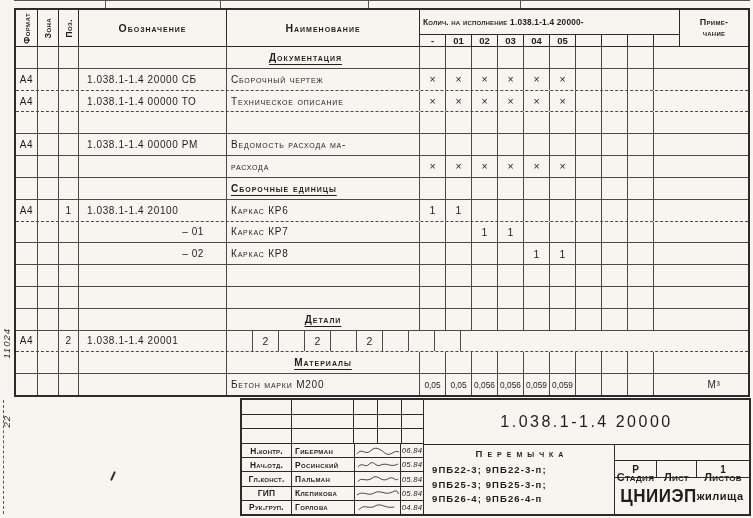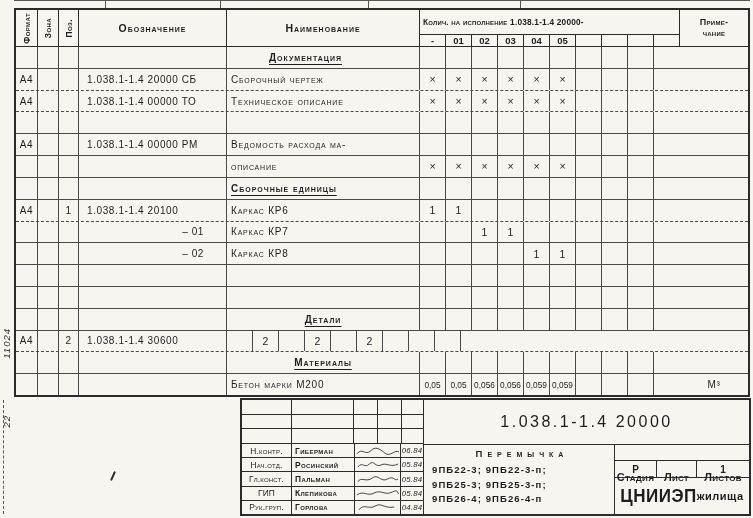--- a/index.html
+++ b/index.html
@@ -52,21 +52,21 @@
   .tblock{position:absolute;left:240px;top:398px;width:511px;height:118px;border:2px solid var(--lnD);display:flex;background:var(--paper);}
   .tb-left{width:182px;flex:none;border-right:1.6px solid var(--lnD);display:flex;flex-direction:column;}
   .revgrid{height:44px;flex:none;border-bottom:1.2px solid var(--lnD);display:flex;flex-direction:column;}
   .rg-row{flex:1;display:flex;border-bottom:1px solid var(--lnD);}
   .rg-row:last-child{border-bottom:none;}
   .rg-c{border-right:1px solid var(--lnD);}
   .rg-c:nth-child(1){width:50px;} .rg-c:nth-child(2){width:63px;} .rg-c:nth-child(3){width:24px;} .rg-c:nth-child(4){width:24px;} .rg-c:nth-child(5){width:21px;border-right:none;}
   .sigrows{flex:1;display:flex;flex-direction:column;}
   .sig-row{flex:1;display:flex;border-bottom:1px solid var(--lnD);font-size:8.4px;font-variant:small-caps;}
   .sig-row:last-child{border-bottom:none;}
-  .sg-role{width:50px;flex:none;border-right:1px solid var(--lnD);display:flex;align-items:center;justify-content:center;letter-spacing:.2px;font-weight:400;}
+  .sg-role{width:50px;flex:none;border-right:1px solid var(--lnD);display:flex;align-items:center;justify-content:center;letter-spacing:.2px;font-weight:700;}
   .sg-name{width:63px;flex:none;border-right:1px solid var(--lnD);display:flex;align-items:center;padding-left:3px;letter-spacing:.4px;font-weight:600;overflow:hidden;}
   .sg-sig{width:46px;flex:none;border-right:1px solid var(--lnD);display:flex;align-items:center;justify-content:center;overflow:hidden;}
   .sg-date{flex:1;display:flex;align-items:center;justify-content:center;font-size:7.8px;font-style:italic;letter-spacing:.2px;}
   .tb-right{flex:1;display:flex;flex-direction:column;}
   .docnum{height:45px;flex:none;border-bottom:1.4px solid var(--lnD);display:flex;align-items:center;justify-content:center;font-size:16px;letter-spacing:2.5px;font-weight:500;}
   .tb-lower{flex:1;display:flex;}
   .product{width:191px;flex:none;border-right:1.4px solid var(--lnD);padding:3px 2px 2px 8px;display:flex;flex-direction:column;}
   .prod-title{text-align:center;font-variant:small-caps;font-weight:600;font-size:9.5px;letter-spacing:5px;margin-bottom:4px;}
   .prod-line{font-size:9.5px;letter-spacing:1.1px;line-height:1.55;font-weight:600;white-space:nowrap;}
   .tb-corner{flex:1;display:flex;flex-direction:column;}
@@ -241,21 +241,21 @@
             <div class="c-q"></div>
           </div>
           <div class="bc c-note"></div>
         </div>
         <div class="srow">
           <div class="bc c-fmt"></div>
           <div class="bc c-zone"></div>
           <div class="bc c-pos"></div>
           <div class="bc c-desig"></div>
           <div class="bc c-name">
-            <span>описание</span>
+            <span>расхода</span>
           </div>
           <div class="c-qtygrp">
             <div class="c-q">×</div>
             <div class="c-q">×</div>
             <div class="c-q">×</div>
             <div class="c-q">×</div>
             <div class="c-q">×</div>
             <div class="c-q">×</div>
             <div class="c-q"></div>
             <div class="c-q"></div>
@@ -415,21 +415,21 @@
             <div class="c-q"></div>
             <div class="c-q"></div>
             <div class="c-q"></div>
           </div>
           <div class="bc c-note"></div>
         </div>
         <div class="srow">
           <div class="bc c-fmt">А4</div>
           <div class="bc c-zone"></div>
           <div class="bc c-pos">2</div>
-          <div class="bc c-desig">1.038.1-1.4  30600</div>
+          <div class="bc c-desig">1.038.1-1.4  20001</div>
           <div class="c-qtygrp">
             <div class="c-q"></div>
             <div class="c-q">2</div>
             <div class="c-q"></div>
             <div class="c-q">2</div>
             <div class="c-q"></div>
             <div class="c-q">2</div>
             <div class="c-q"></div>
             <div class="c-q"></div>
             <div class="c-q"></div>

